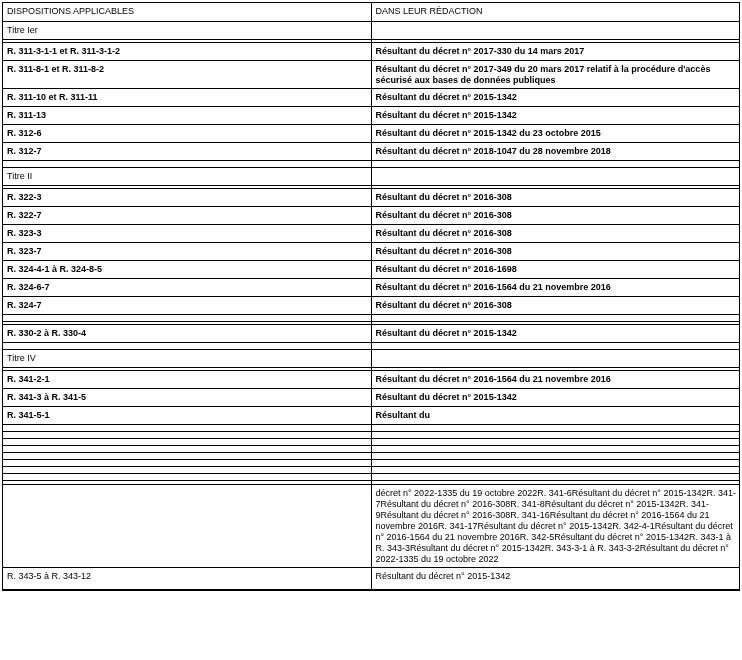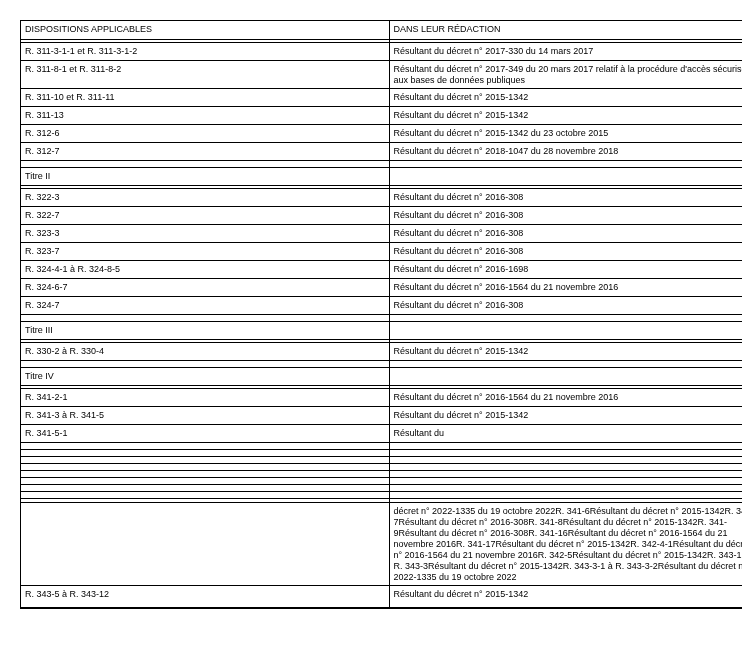--- a/index.html
+++ b/index.html
@@ -4,21 +4,21 @@
 <style>
   html, body {
     margin: 0;
     padding: 0;
     background: #ffffff;
   }
   .page {
     width: 742px;
     height: 660px;
     box-sizing: border-box;
-    padding: 20px;
+    padding: 2px;
     background: #ffffff;
     font-family: "Liberation Sans", sans-serif;
     color: #000000;
   }
   table.legal-table {
     width: 738px;
     border-collapse: collapse;
     table-layout: fixed;
     border-bottom: 2px solid #000;
   }
@@ -30,21 +30,21 @@
     font-weight: normal;
     text-align: left;
     vertical-align: top;
     padding: 3px 3px 2px 4px;
     color: #000;
     overflow: hidden;
     word-wrap: break-word;
   }
   thead th { height: 13px; }
   tr.row-section td { height: 12px; }
-  tr.row-data td { height: 12px; }
+  tr.row-data td { height: 12px; font-weight: bold; }
   tr.row-gap td { height: 2px; padding: 0; }
   tr.row-thin td { height: 6px; padding: 0; }
   tr.row-thinlast td { height: 3px; padding: 0; }
   tr.row-block td { }
   tr.row-last td { height: 16px; }
 </style>
 </head>
 <body>
 
 <div class="page">
@@ -53,20 +53,24 @@
       <col class="c1">
       <col class="c2">
     </colgroup>
     <thead>
       <tr>
         <th>DISPOSITIONS APPLICABLES</th>
         <th>DANS LEUR RÉDACTION</th>
       </tr>
     </thead>
     <tbody id="table-body">
+        <tr class="row-section">
+          <td>Titre Ier</td>
+          <td></td>
+        </tr>
         <tr class="row-gap">
           <td></td>
           <td></td>
         </tr>
         <tr class="row-data">
           <td>R. 311-3-1-1 et R. 311-3-1-2</td>
           <td>Résultant du décret n° 2017-330 du 14 mars 2017</td>
         </tr>
         <tr class="row-data">
           <td>R. 311-8-1 et R. 311-8-2</td>
@@ -123,24 +127,20 @@
         <tr class="row-data">
           <td>R. 324-6-7</td>
           <td>Résultant du décret n° 2016-1564 du 21 novembre 2016</td>
         </tr>
         <tr class="row-data">
           <td>R. 324-7</td>
           <td>Résultant du décret n° 2016-308</td>
         </tr>
         <tr class="row-thin">
           <td></td>
-          <td></td>
-        </tr>
-        <tr class="row-section">
-          <td>Titre III</td>
           <td></td>
         </tr>
         <tr class="row-gap">
           <td></td>
           <td></td>
         </tr>
         <tr class="row-data">
           <td>R. 330-2 à R. 330-4</td>
           <td>Résultant du décret n° 2015-1342</td>
         </tr>

